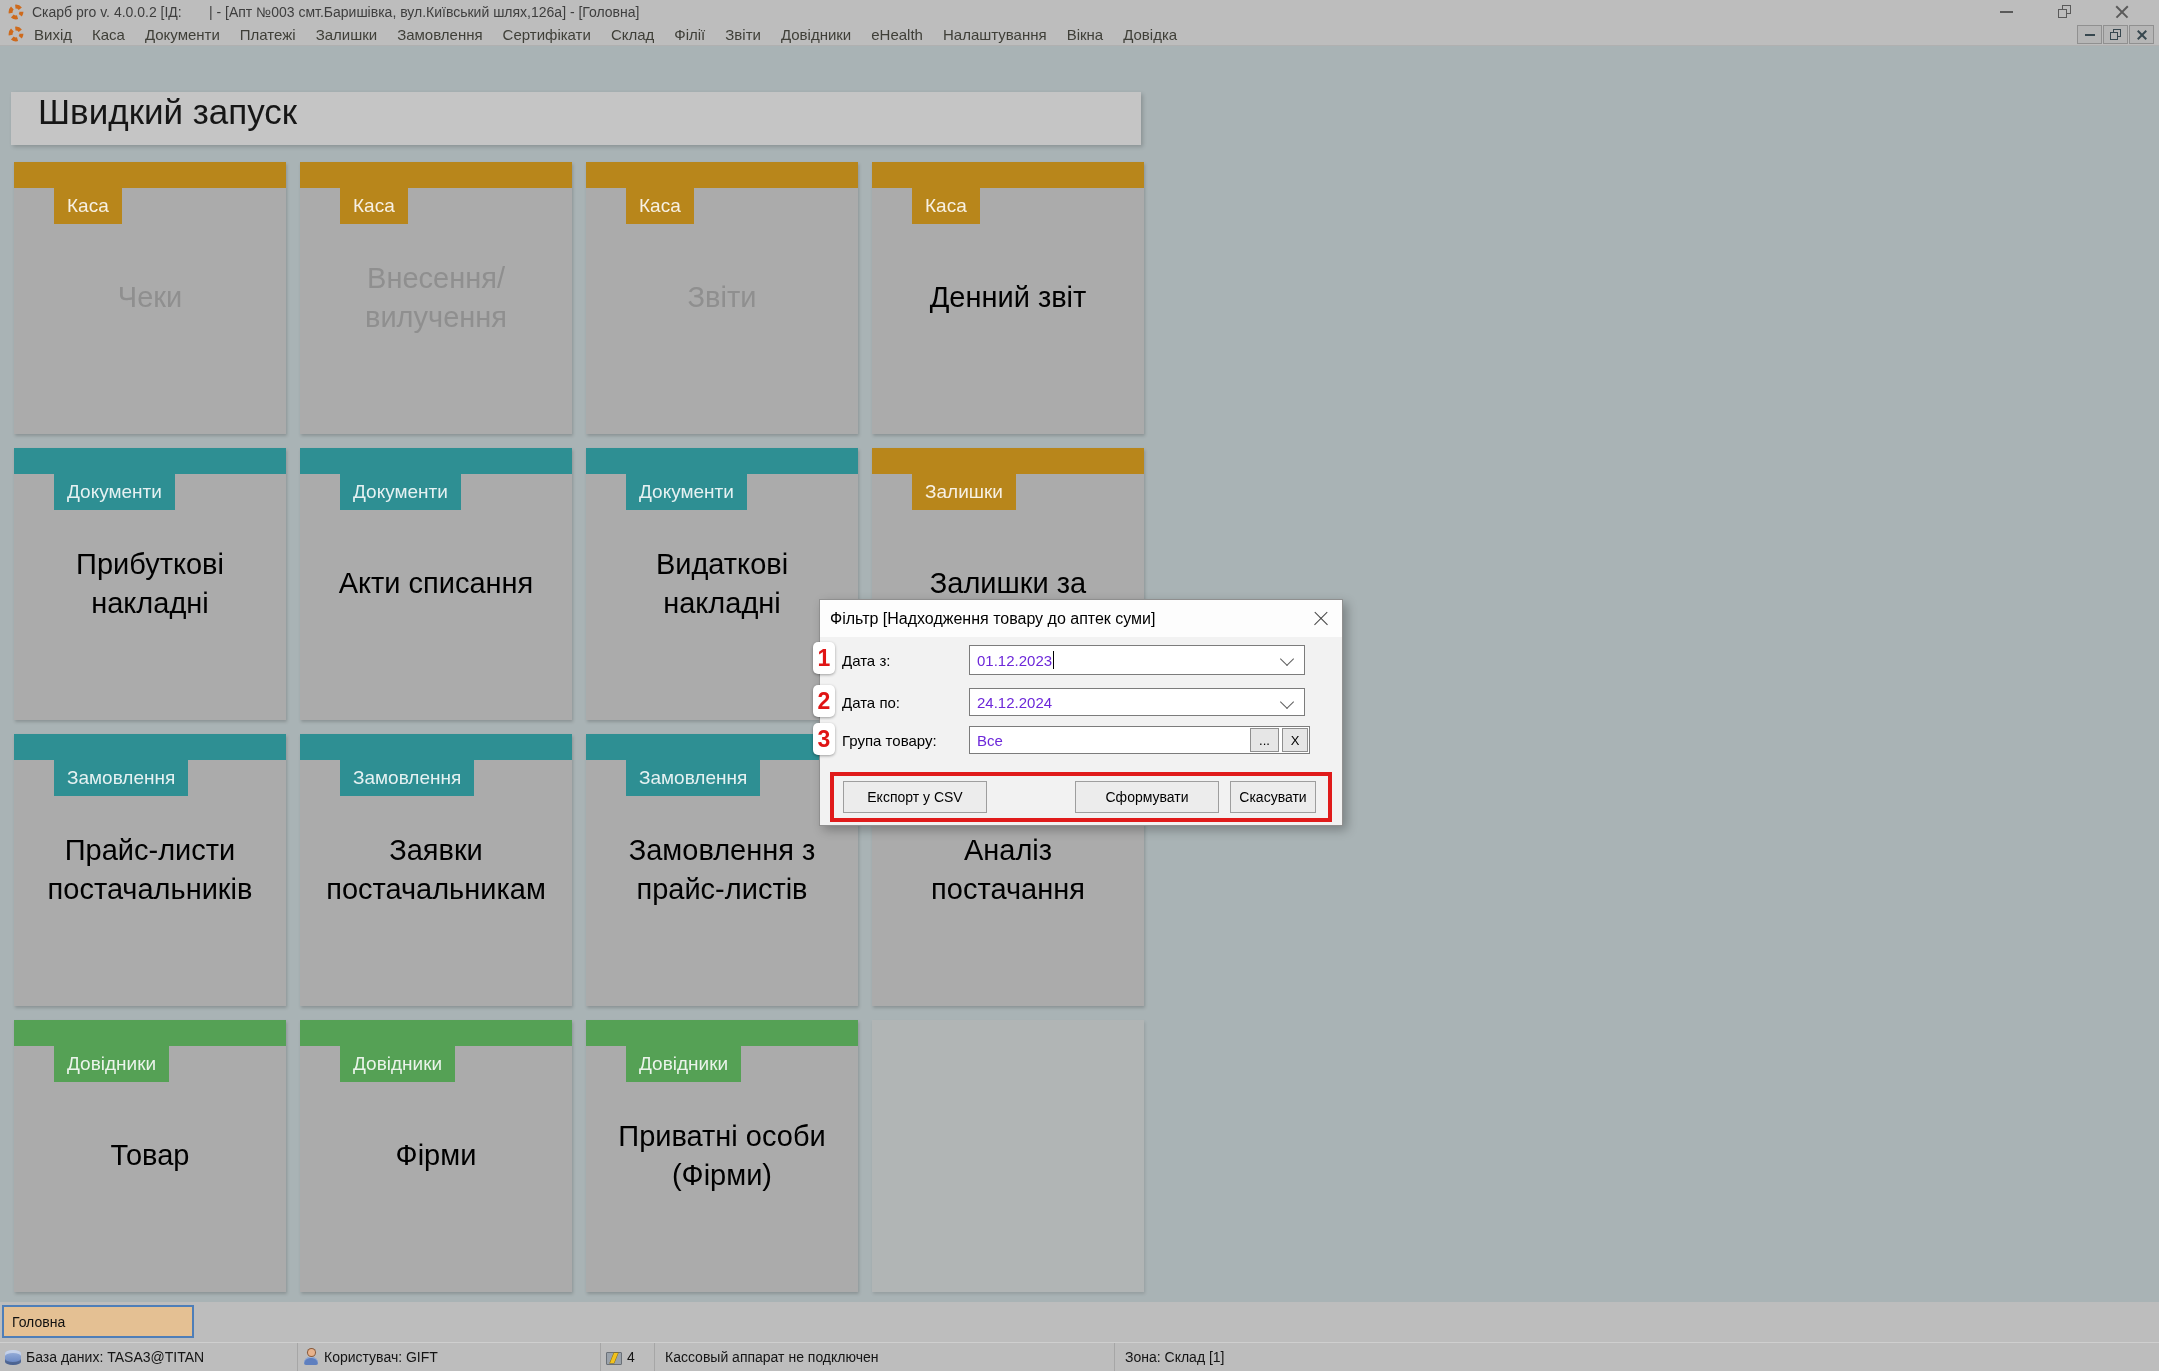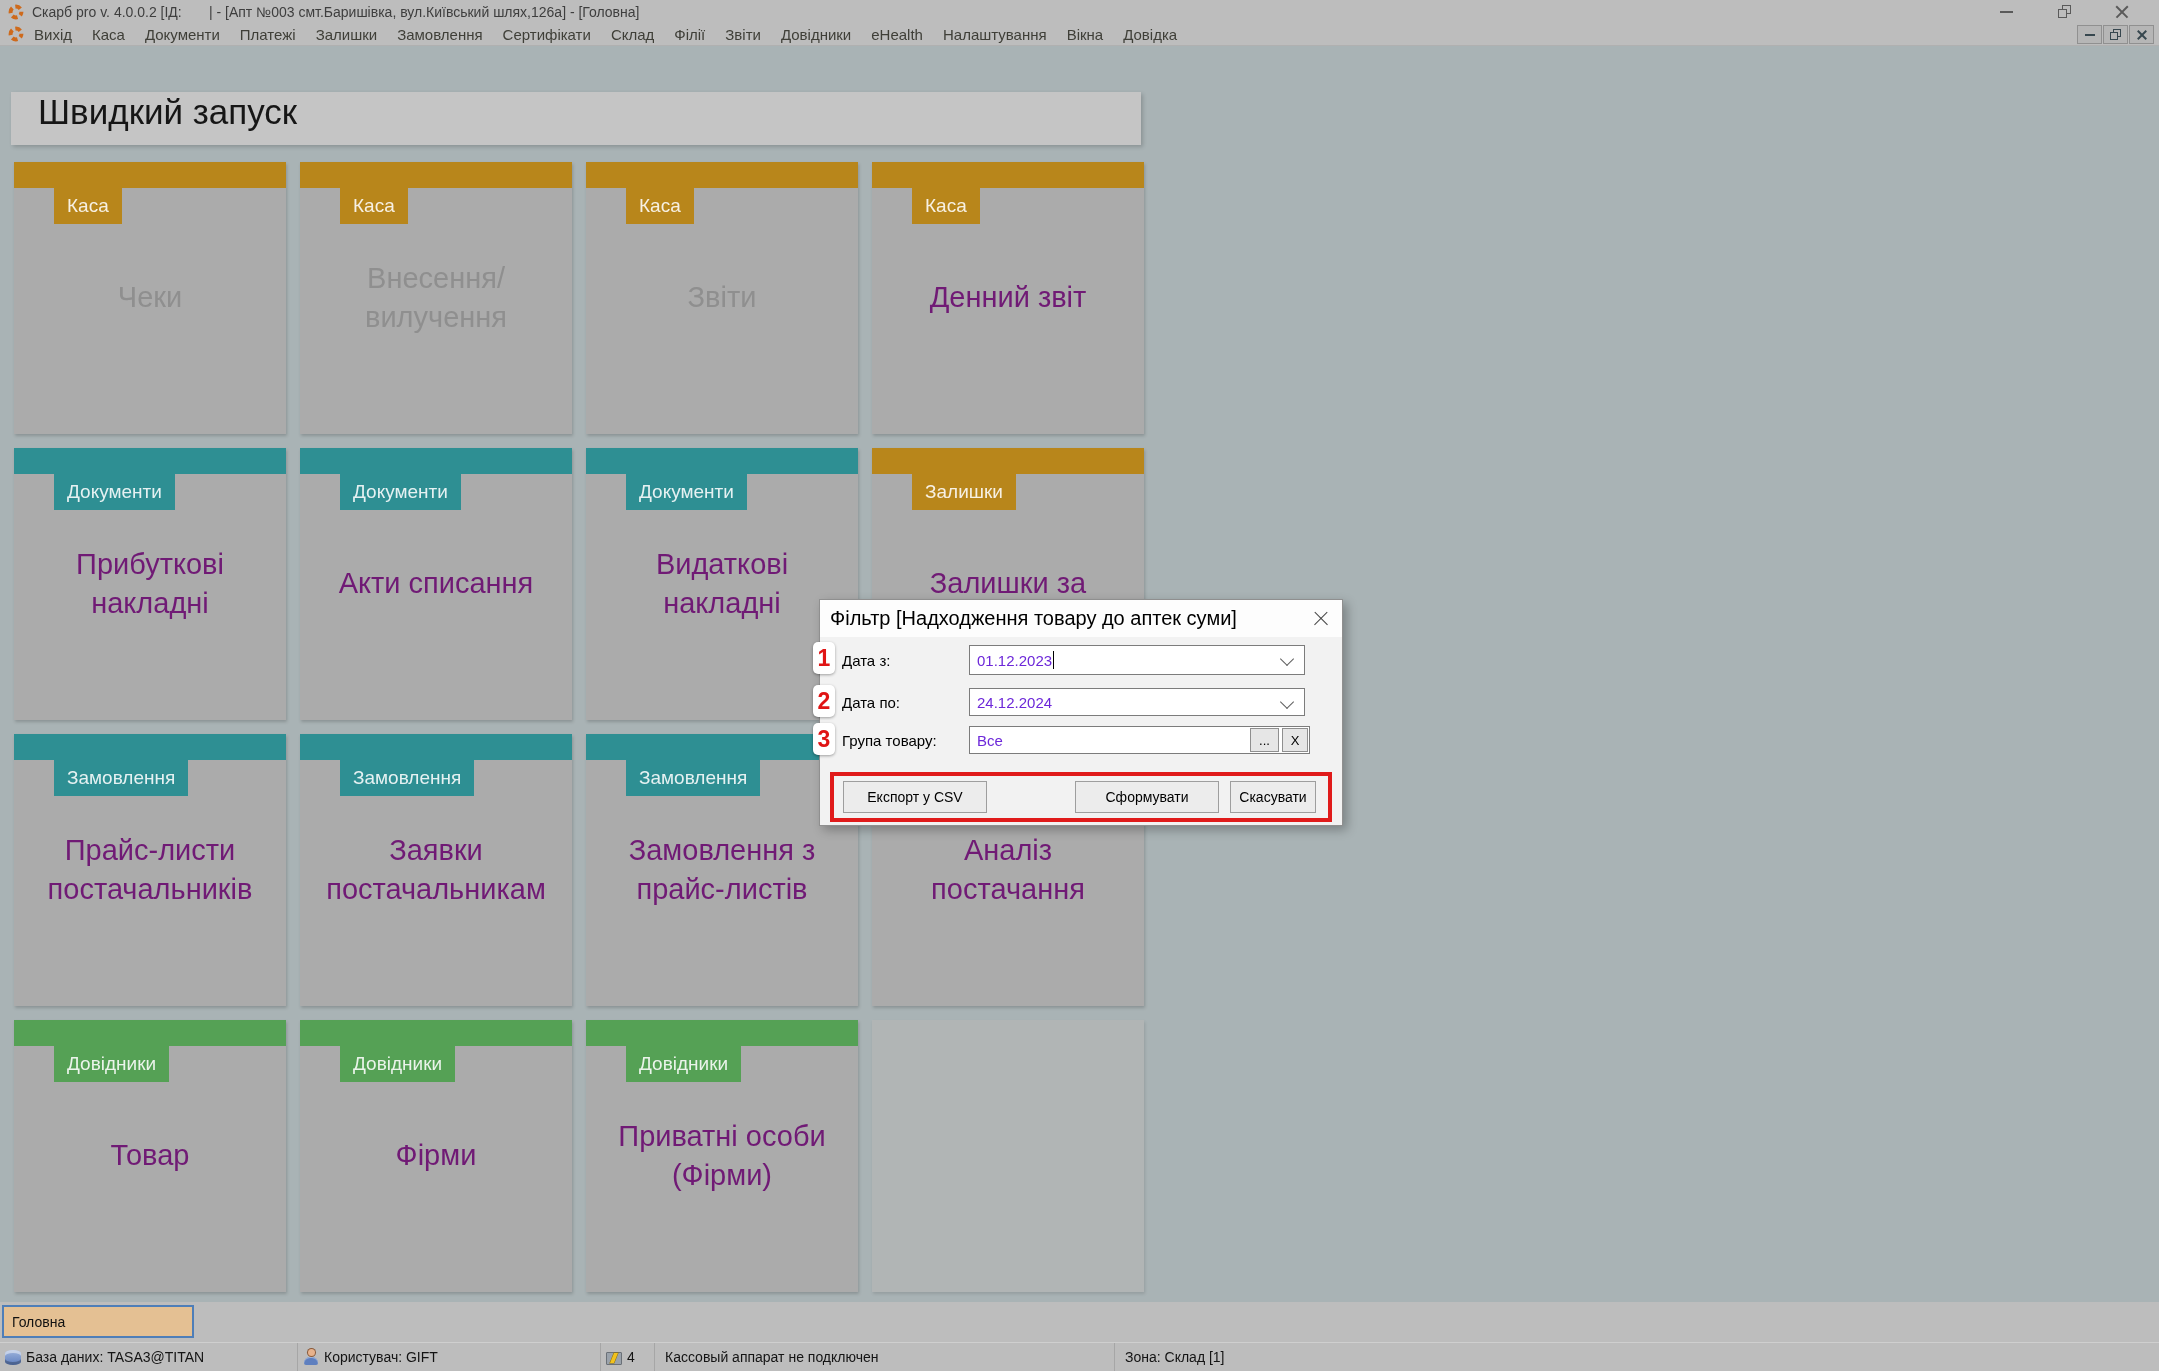--- a/index.html
+++ b/index.html
@@ -43,21 +43,21 @@
     display:flex;box-shadow:2px 2px 4px rgba(0,0,0,.18)}
   .page-header .ph-text{font-size:35px;color:#161616;margin-left:27px}
 
   .grid{position:absolute;left:14px;top:162px;display:grid;
     grid-template-columns:repeat(4,272px);grid-auto-rows:272px;gap:14px}
   .tile{position:relative;background:#ABABAB;box-shadow:1px 2px 3px rgba(0,0,0,.18);
     display:flex;align-items:center;justify-content:center;cursor:default}
   .tile.empty{background:#B1B5B5;box-shadow:1px 2px 3px rgba(0,0,0,.12)}
   .tile-bar{position:absolute;left:0;top:0;right:0;height:26px}
   .tile-tag{position:absolute;left:40px;top:26px;padding:7px 13px;font-size:19px;color:rgba(255,255,255,.88);white-space:nowrap}
-  .tile-label{font-size:29px;line-height:1.35;color:#701a75;text-align:center;padding:0 12px;max-width:250px}
+  .tile-label{font-size:29px;line-height:1.35;color:#000000;text-align:center;padding:0 12px;max-width:250px}
   .tile.disabled .tile-label{color:#8F8F8F}
 
   
   .taskbar{position:absolute;left:0;top:1302px;width:2159px;height:40px;background:#BDBDBD}
   .task-tab{position:absolute;left:2px;top:3px;width:192px;height:33px;background:#E4C093;
     border:2px solid #4E7EB8;box-sizing:border-box;display:flex;align-items:center;font-size:14px;color:#111;padding-left:8px}
   .statusbar{position:absolute;left:0;top:1342px;width:2159px;height:29px;background:#BDBDBD;
     border-top:1px solid #CFCFCF;display:flex;box-sizing:border-box}
   .status-section{display:flex;align-items:center;border-right:1px solid #a6a6a6;box-sizing:border-box;padding-left:5px;flex:none}
   .status-section:nth-child(1){width:298px}
@@ -72,21 +72,21 @@
   .user-icon::before{content:"";position:absolute;left:4.5px;top:0;width:7px;height:7px;border-radius:50%;background:#E7B28C;box-shadow:0 0 0 1px #8a5a3a}
   .user-icon::after{content:"";position:absolute;left:1px;bottom:0;width:14px;height:8px;border-radius:6px 6px 2px 2px;background:#5E7FBF;box-shadow:inset 0 1px 0 #9FB4DC}
   .cash-register-icon::before{content:"";position:absolute;left:0;top:3px;width:14px;height:11px;background:#9AA2AB;border:1px solid #6a7077;border-radius:1px}
   .cash-register-icon::after{content:"";position:absolute;left:6px;top:4px;width:4px;height:10px;background:#F2C21D;transform:skewX(-22deg);box-shadow:0 0 0 .5px #8a6d00}
 
   
   .dialog{position:absolute;left:819px;top:599px;width:524px;height:227px;background:#F2F2F2;
     border:1px solid #8f8f8f;box-sizing:border-box;box-shadow:4px 4px 10px rgba(0,0,0,.28);z-index:50}
   .dialog-titlebar{position:absolute;left:0;top:0;right:0;height:37px;background:#FDFDFD;
     display:flex;align-items:center}
-  .dialog-title{font-size:20px;color:#000;margin-left:10px;white-space:nowrap}
+  .dialog-title{font-size:16px;color:#000;margin-left:10px;white-space:nowrap}
   .dialog-close{position:absolute;right:10px;top:8px;width:22px;height:22px;display:flex;align-items:center;justify-content:center}
   .dialog-close .close-glyph::before,.dialog-close .close-glyph::after{background:#444;height:1.4px;width:18px;left:-2px}
   .dialog-fields{position:absolute;left:0;top:45px;right:0}
   .drow{position:absolute;left:0;right:0;height:30px}
   .drow.r0{top:0}.drow.r1{top:43px;height:28px}.drow.r2{top:81px;height:28px}
   .dlabel{position:absolute;left:22px;top:0;bottom:0;display:flex;align-items:center;font-size:15px;color:#000}
   .num{position:absolute;left:-7px;top:-3px;width:22px;height:32px;background:#fff;border-radius:5px;
     box-shadow:0 1px 3px rgba(0,0,0,.35);display:flex;align-items:center;justify-content:center;
     color:#E01515;font-size:23px;font-weight:bold;z-index:5}
   .dbox{position:absolute;left:149px;top:0;bottom:0;width:336px;background:#fff;border:1px solid #7c7c7c;

